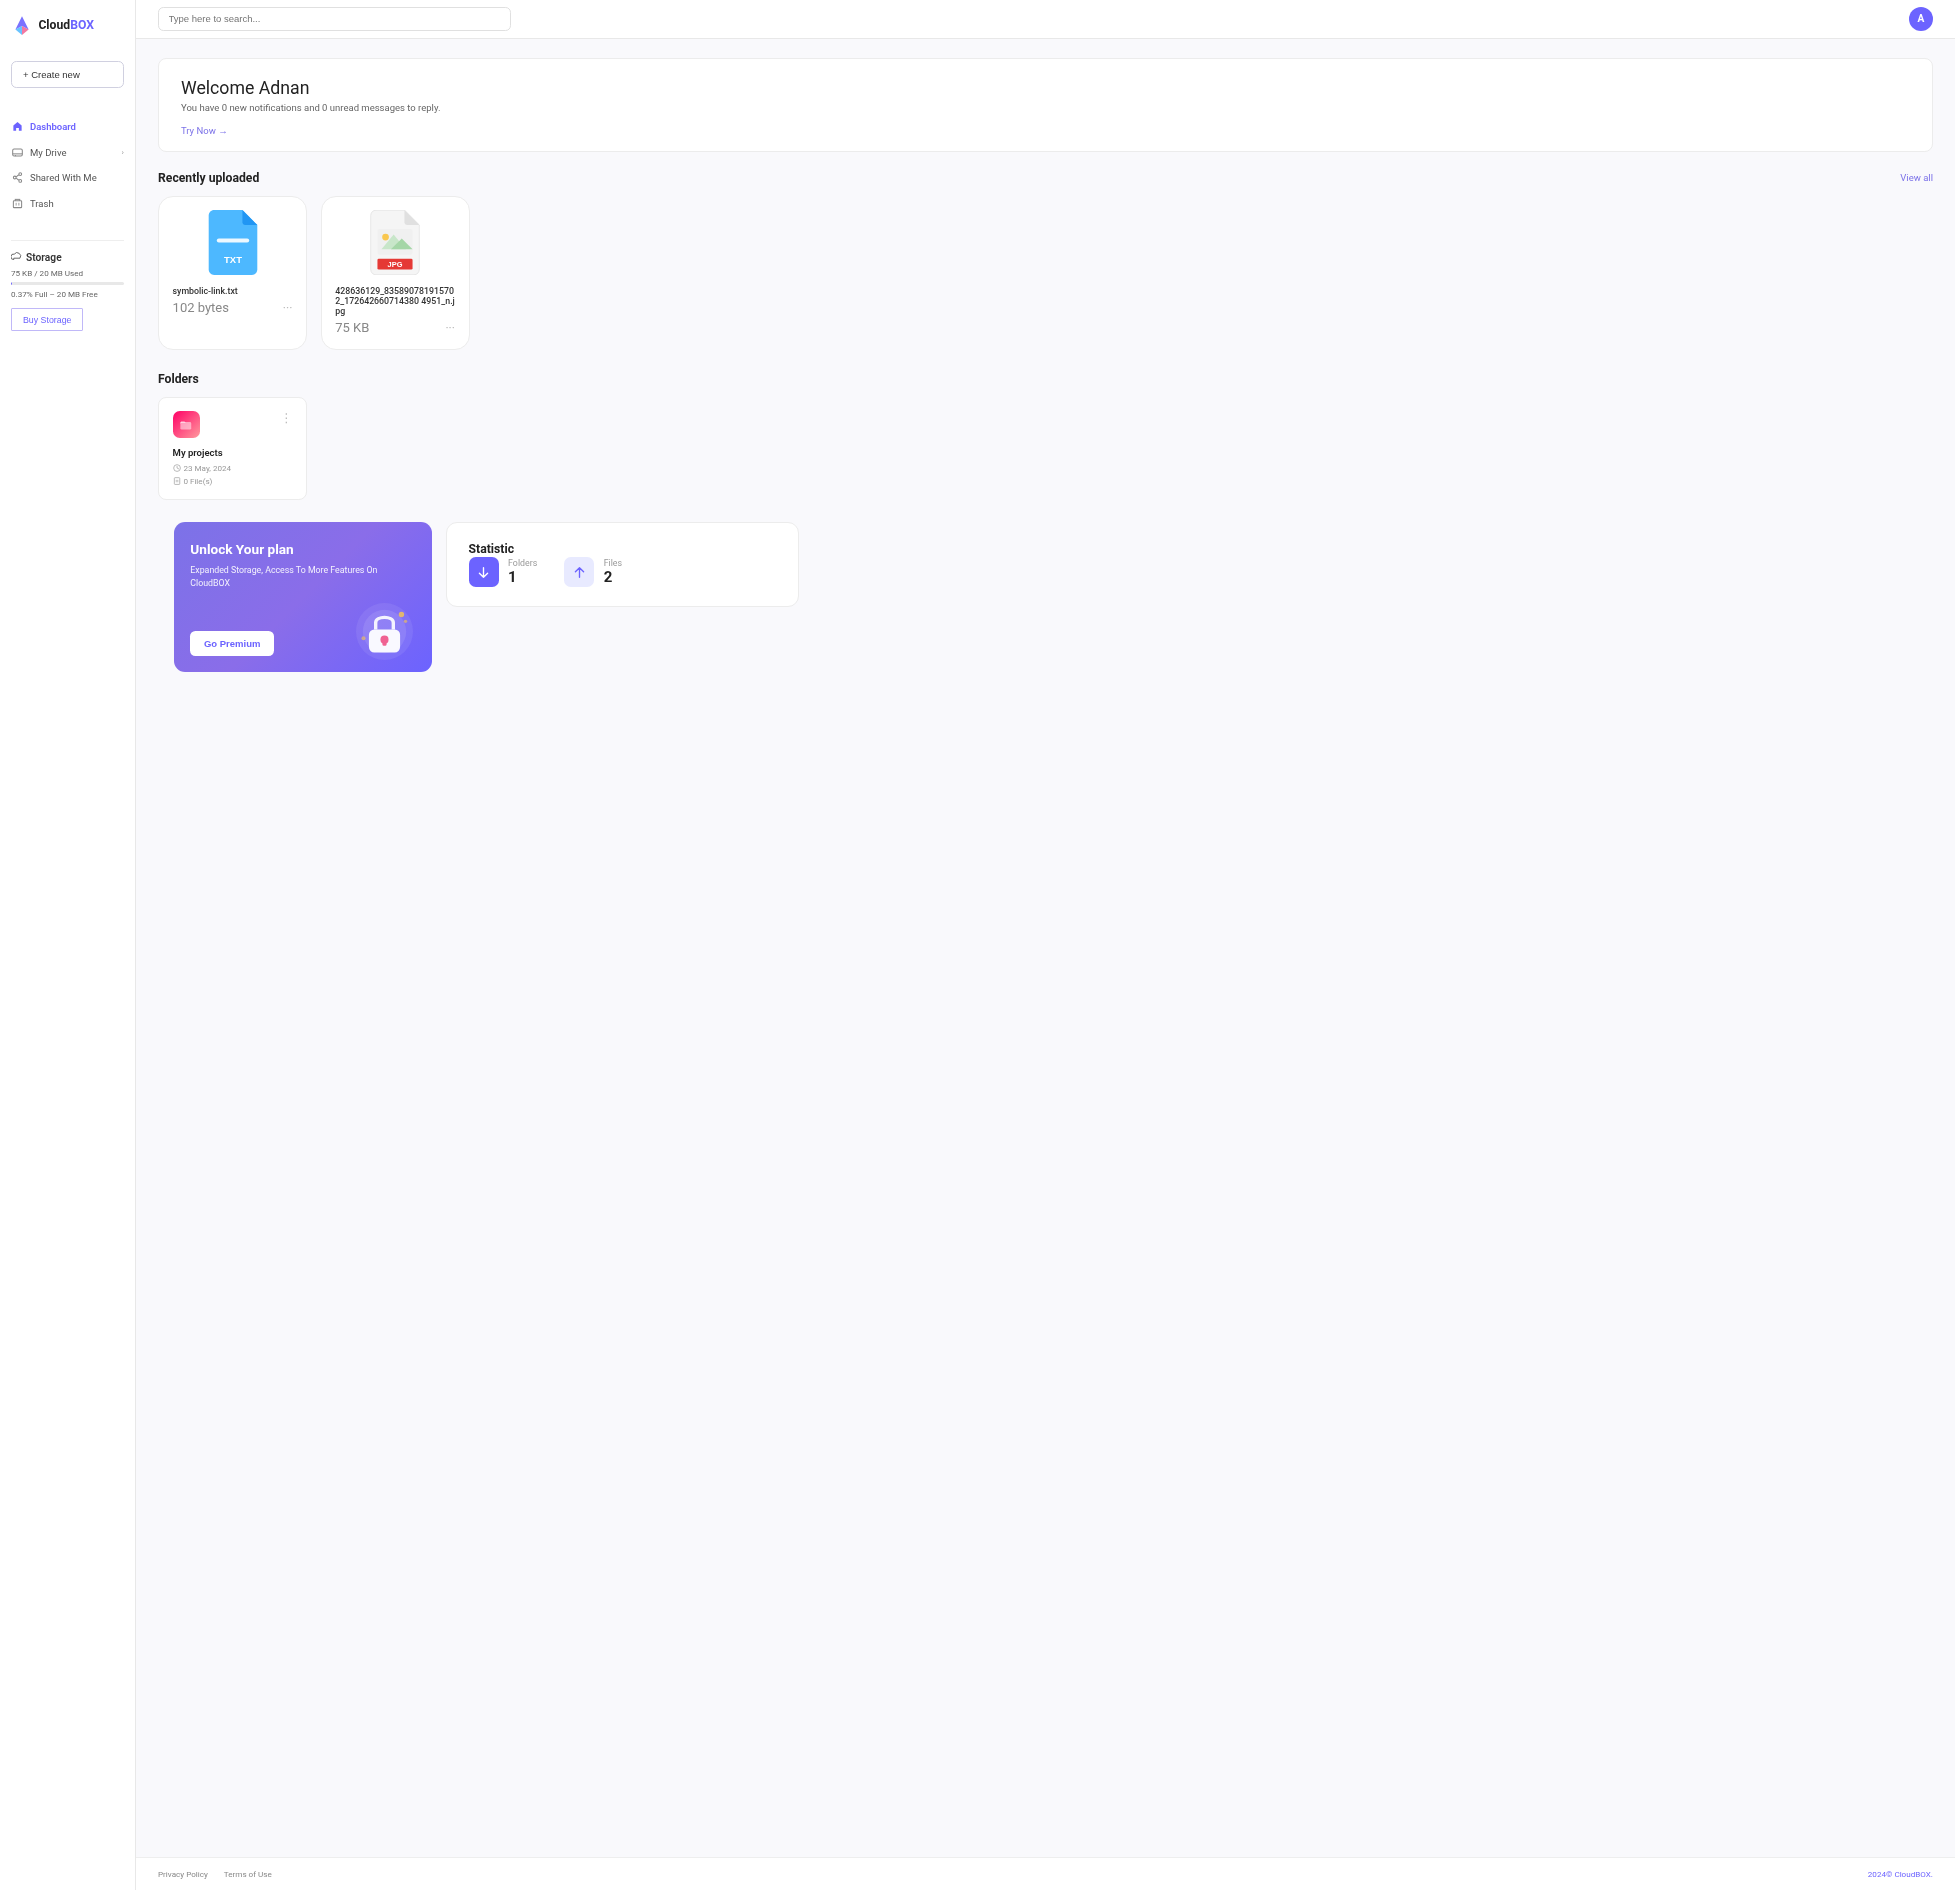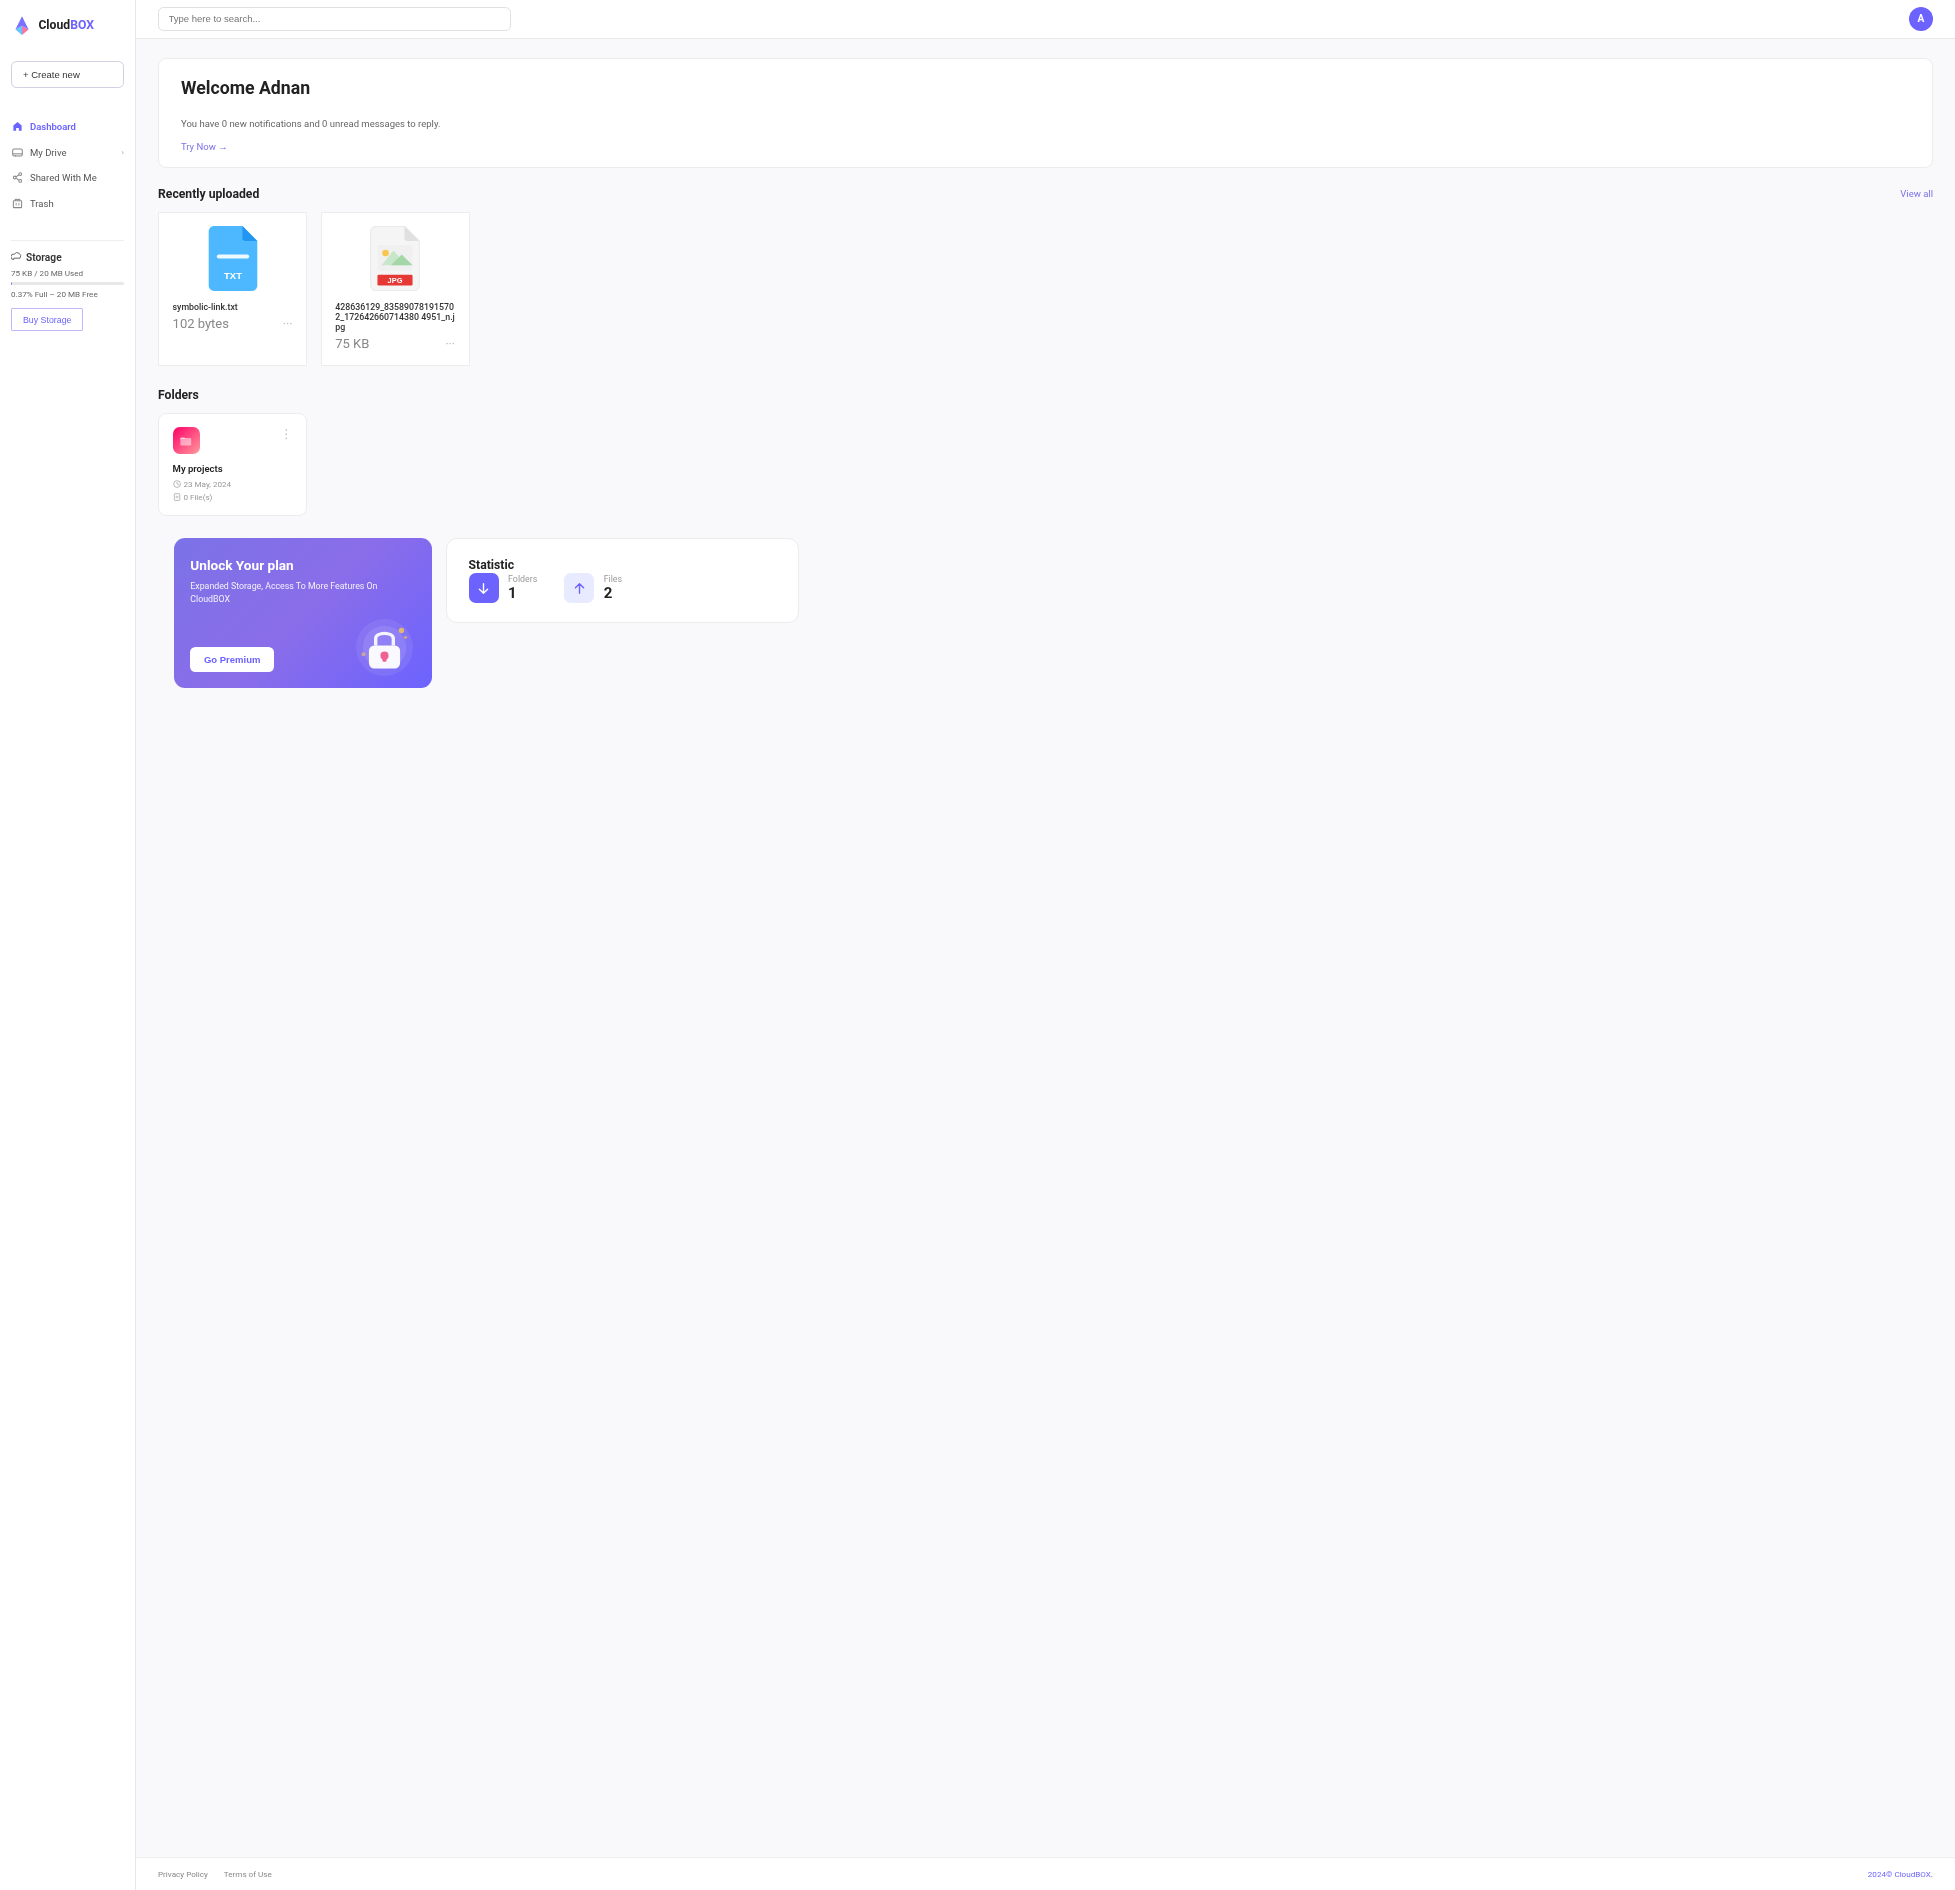--- a/index.html
+++ b/index.html
@@ -175,23 +175,23 @@
     
     .welcome-card {
       background: #fff;
       border-radius: 8.1px;
       padding: 19px 22px 13.6px 22px;
       margin-bottom: 19px;
       border: 0.7px solid #ececec;
     }
     .welcome-title {
       font-size: 17.7px;
-      font-weight: 700;
+      font-weight: 400;
       color: #222;
-      margin-bottom: 20px;
+      margin-bottom: 4px;
     }
     .welcome-subtitle {
       font-size: 9.5px;
       color: #666;
       margin-bottom: 11px;
     }
     .try-now-link {
       font-size: 9.5px;
       color: #7c72e8;
       cursor: pointer;
@@ -223,21 +223,21 @@
     
     .files-grid {
       display: flex;
       gap: 13.6px;
       flex-wrap: wrap;
       margin-bottom: 22px;
     }
 
     .file-card {
       background: #fff;
-      border-radius: 1px;
+      border-radius: 15px;
       border: 0.7px solid #ececec;
       padding: 13.6px;
       width: 149px;
       cursor: pointer;
     }
 
     .file-icon-area {
       display: flex;
       justify-content: center;
       margin-bottom: 11px;

